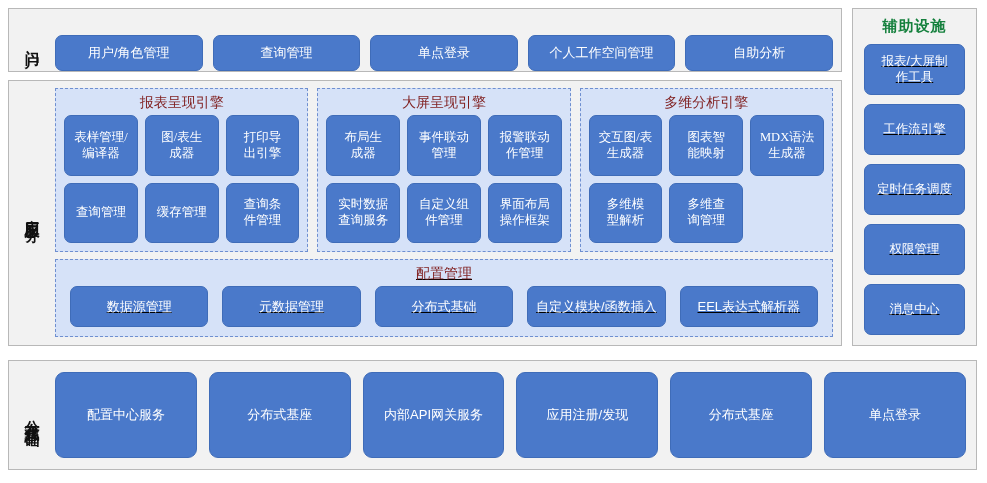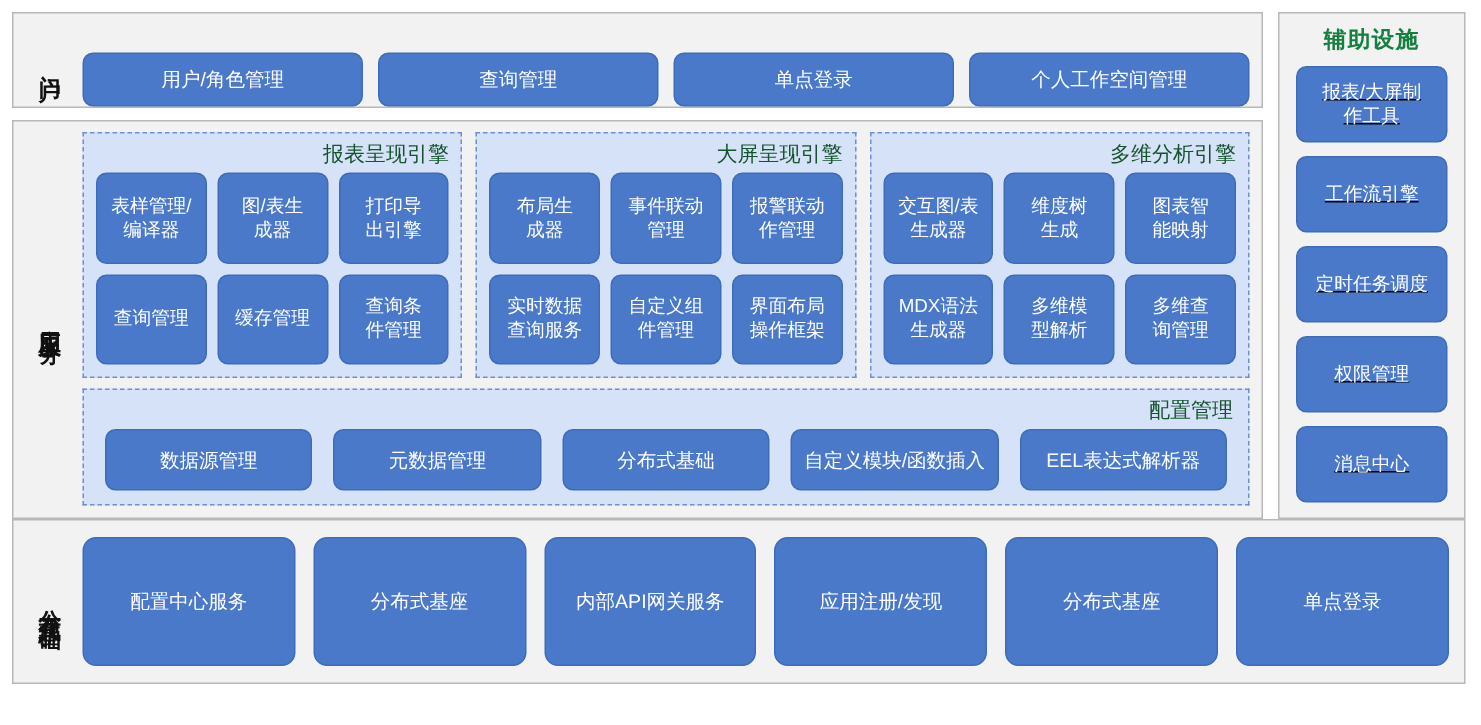--- a/index.html
+++ b/index.html
@@ -124,49 +124,51 @@
     flex: 1 1 0;
     border: 1px dashed #6f8fd0;
     background: #d6e2f8;
     box-sizing: border-box;
     padding: 4px 8px 8px 8px;
     display: flex;
     flex-direction: column;
     min-width: 0;
   }
   .engine-title {
-    text-align: right;
+    text-align: center;
     font-size: 14px;
-    color: #14532d;
+    color: #7f1d1d;
     font-weight: normal;
     padding: 2px 0 5px 0;
     line-height: 1.1;
   }
   .engine-grid {
     display: grid;
     grid-template-columns: repeat(3, 1fr);
     gap: 7px;
     flex: 1 1 auto;
     min-height: 0;
+    font-family: Liberation Serif, serif;
   }
   .engine-grid .btn {
     min-height: 0;
     font-size: 12.5px;
   }
 
   
   .config-panel {
     border: 1px dashed #6f8fd0;
     background: #d6e2f8;
     box-sizing: border-box;
     padding: 4px 10px 9px 10px;
     display: flex;
     flex-direction: column;
     flex: 0 0 auto;
     height: 78px;
+    text-decoration: underline;
   }
   .config-row {
     display: flex;
     flex-direction: row;
     gap: 14px;
     flex: 1 1 auto;
     padding: 0 4px;
   }
   .config-row .btn {
     flex: 1 1 0;
@@ -196,21 +198,21 @@
     text-decoration: underline;
   }
   #aux-list .btn {
     flex: 1 1 0;
     font-size: 12.5px;
   }
 
   
   #base-section {
     height: 110px;
-    margin-top: 0;
+    margin-top: 14px;
   }
   #base-section .section-body {
     gap: 12px;
     padding: 11px 10px 11px 0;
   }
   #base-section .btn {
     flex: 1 1 0;
     align-self: stretch;
     font-size: 13px;
     border-radius: 9px;
@@ -225,20 +227,21 @@
 
     <div class="left-stack">
 
       <div class="section" id="portal-section">
         <div class="section-label vertical">门户</div>
         <div class="section-body">
           <div class="btn portal-btn">用户/角色管理</div>
           <div class="btn portal-btn">查询管理</div>
           <div class="btn portal-btn">单点登录</div>
           <div class="btn portal-btn">个人工作空间管理</div>
+          <div class="btn portal-btn">自助分析</div>
         </div>
       </div>
 
       <div class="section" id="appsvc-section">
         <div class="section-label vertical">应用服务</div>
         <div class="section-body">
 
           <div class="engine-row">
 
             <div class="engine-panel">
@@ -273,22 +276,20 @@
                 <div class="btn">界面布局
 操作框架</div>
               </div>
             </div>
 
             <div class="engine-panel">
               <div class="engine-title">多维分析引擎</div>
               <div class="engine-grid">
                 <div class="btn">交互图/表
 生成器</div>
-                <div class="btn">维度树
-生成</div>
                 <div class="btn">图表智
 能映射</div>
                 <div class="btn">MDX语法
 生成器</div>
                 <div class="btn">多维模
 型解析</div>
                 <div class="btn">多维查
 询管理</div>
               </div>
             </div>

